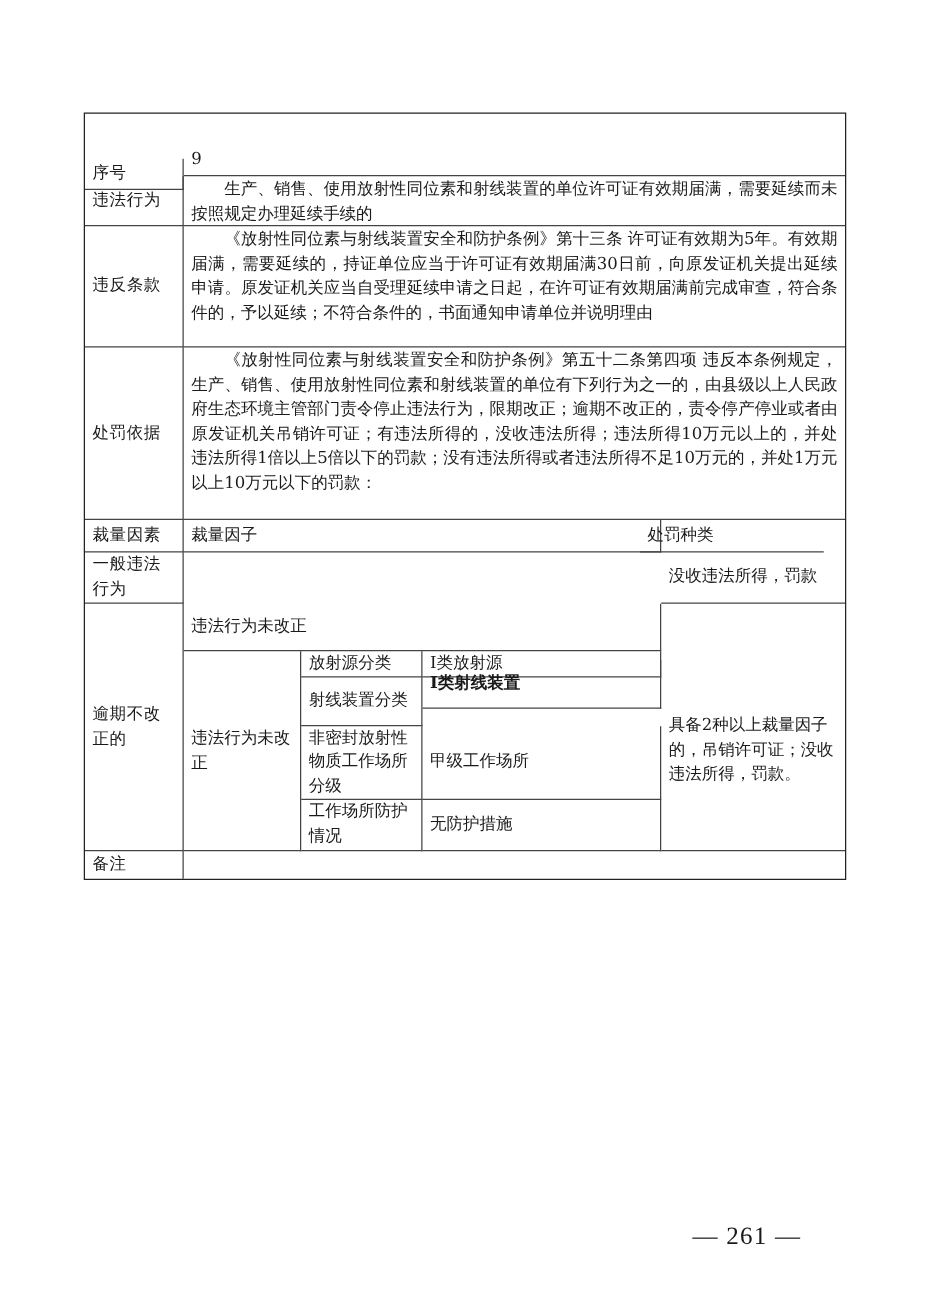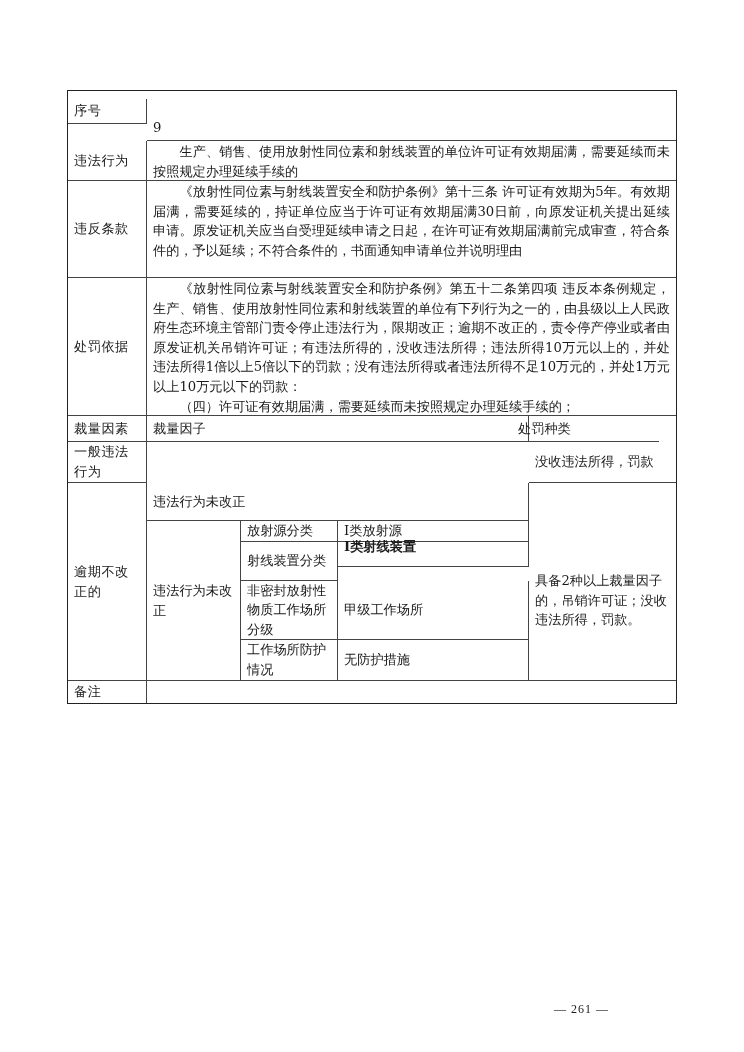--- a/index.html
+++ b/index.html
@@ -18,44 +18,43 @@
     border-right: 1px solid #444; border-bottom: 1px solid #444;
     font-size: 13.2px; line-height: 19.6px; padding: 1px 6px;
     overflow: hidden;
   }
   .cell.noright { border-right: none; }
   .cell.nobottom { border-bottom: none; }
   .vc { display: flex; align-items: center; }
   .para { text-indent: 2em; text-align: justify; }
   .label { letter-spacing: 0.5px; }
   .footer {
-    position: absolute; left: 554px; top: 978px; font-size: 12px;
-    font-family: "Liberation Serif", serif; color: #1a1a1a; letter-spacing: 1px; margin-top: 24px;
+    position: absolute; left: 554px; top: 978px; font-size: 20px;
+    font-family: "Liberation Serif", serif; color: #1a1a1a; letter-spacing: 1px;
   }
 </style>
 </head>
 <body>
 
 <div class="page">
   <div class="grid">
 
 
-    <div class="cell vc label" style="left:0; top:8px; width:79px; height:25px;">序号</div>
+    <div class="cell vc label" style="left:0; top:36px; width:79px; height:25px;">序号</div>
     <div class="cell noright vc" style="left:79px; top:25px; width:529px; height:25px;">9</div>
 
     <div class="cell vc label" style="left:0; top:50px; width:79px; height:40px;">违法行为</div>
     <div class="cell noright para" style="left:79px; top:50px; width:529px; height:40px;">生产、销售、使用放射性同位素和射线装置的单位许可证有效期届满，需要延续而未按照规定办理延续手续的</div>
 
     <div class="cell vc label" style="left:0; top:90px; width:79px; height:97px;">违反条款</div>
     <div class="cell noright para" style="left:79px; top:90px; width:529px; height:97px;">《放射性同位素与射线装置安全和防护条例》第十三条 许可证有效期为5年。有效期届满，需要延续的，持证单位应当于许可证有效期届满30日前，向原发证机关提出延续申请。原发证机关应当自受理延续申请之日起，在许可证有效期届满前完成审查，符合条件的，予以延续；不符合条件的，书面通知申请单位并说明理由</div>
 
     <div class="cell vc label" style="left:0; top:187px; width:79px; height:138px;">处罚依据</div>
     <div class="cell noright" style="left:79px; top:187px; width:529px; height:138px;">
       <div class="para">《放射性同位素与射线装置安全和防护条例》第五十二条第四项 违反本条例规定，生产、销售、使用放射性同位素和射线装置的单位有下列行为之一的，由县级以上人民政府生态环境主管部门责令停止违法行为，限期改正；逾期不改正的，责令停产停业或者由原发证机关吊销许可证；有违法所得的，没收违法所得；违法所得10万元以上的，并处违法所得1倍以上5倍以下的罚款；没有违法所得或者违法所得不足10万元的，并处1万元以上10万元以下的罚款：</div>
-      <div class="para">（四）许可证有效期届满，需要延续而未按照规定办理延续手续的；</div>
     </div>
 
     <div class="cell vc label" style="left:0; top:325px; width:79px; height:26px;">裁量因素</div>
     <div class="cell vc" style="left:79px; top:325px; width:382px; height:26px;">裁量因子</div>
     <div class="cell noright vc" style="left:444px; top:325px; width:147px; height:26px;text-align:center;">处罚种类</div>
 
     <div class="cell vc label" style="left:0; top:351px; width:79px; height:41px;">一般违法行为</div>
     <div class="cell noright vc" style="left:461px; top:351px; width:147px; height:41px;">没收违法所得，罚款</div>
 
     <div class="cell vc label" style="left:0; top:392px; width:79px; height:198px;">逾期不改正的</div>

